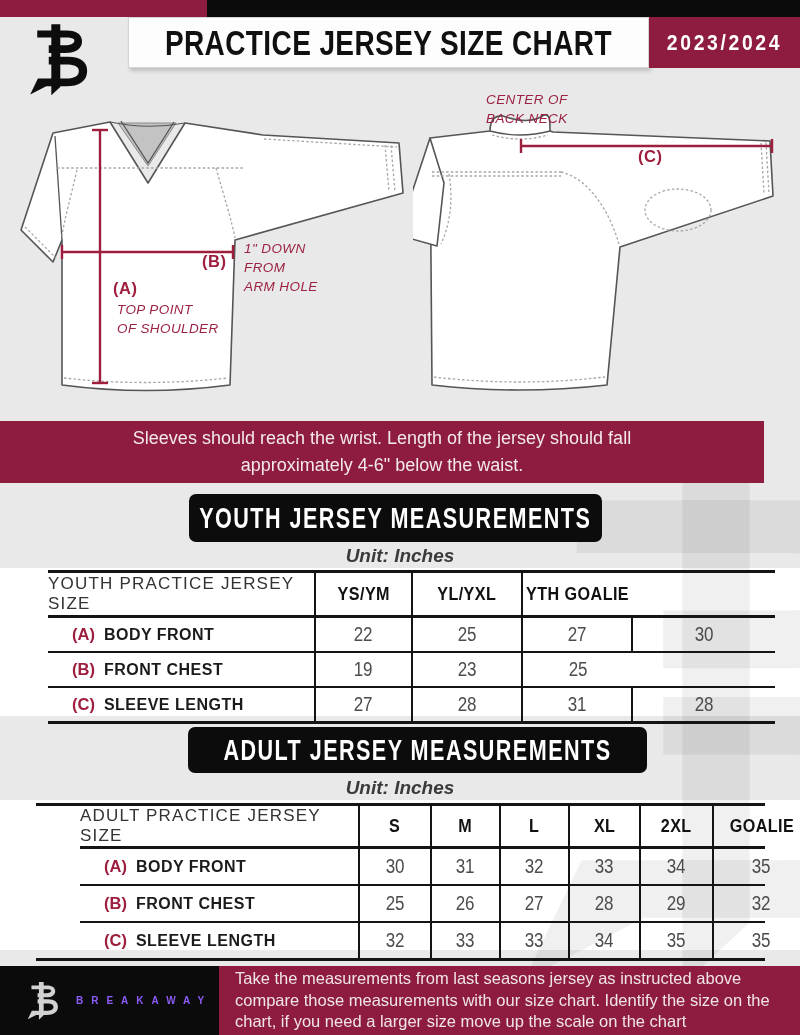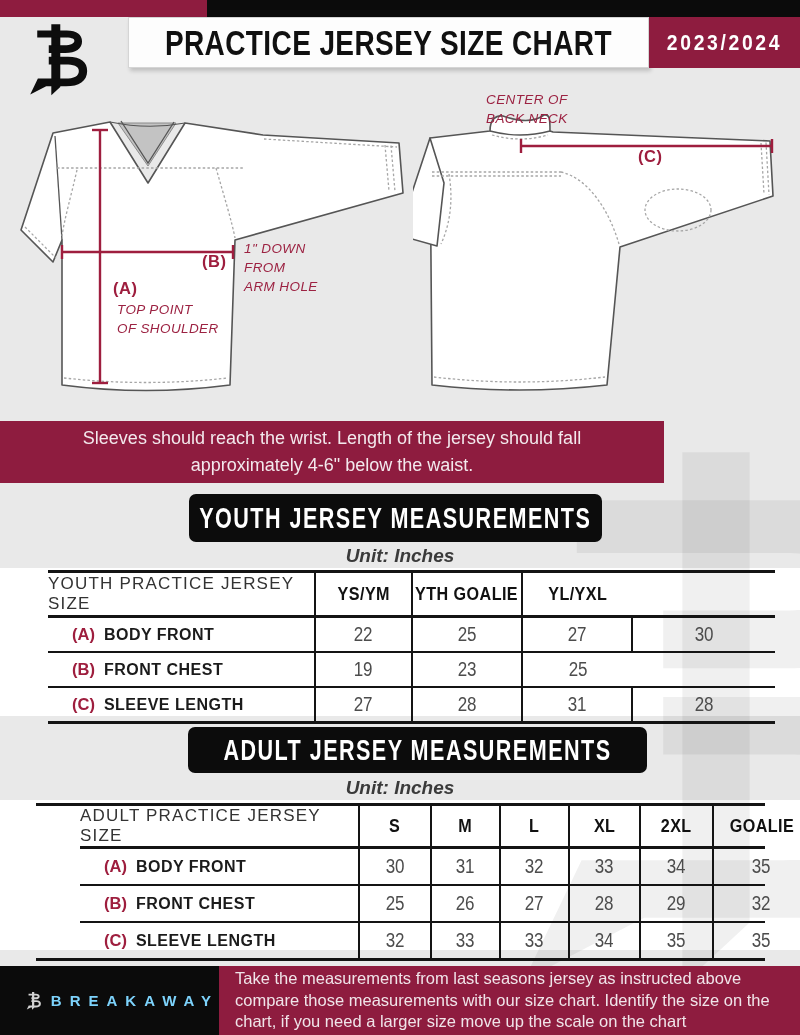--- a/index.html
+++ b/index.html
@@ -23,21 +23,21 @@
               display:flex;align-items:center;justify-content:center;z-index:2;}
   .season-box .cond{transform:scaleX(0.88);font-size:22px;font-weight:bold;color:#fff;letter-spacing:3px;}
 
   
   .dlabel{position:absolute;color:#9c2242;z-index:2;font-style:italic;font-size:13.5px;
           line-height:1.4;letter-spacing:0.4px;font-weight:500;}
   .dkey{position:absolute;color:#9e1e3e;z-index:2;font-weight:bold;font-size:16.5px;letter-spacing:0.5px;}
   .pre{white-space:pre-line;}
 
   
-  .notice{position:absolute;left:0;top:421px;width:664px;height:62px;background:#8e1c3f;z-index:2;
+  .notice{position:absolute;left:0;top:421px;width:764px;height:62px;background:#8e1c3f;z-index:2;
           display:flex;align-items:center;justify-content:center;}
   .notice div{max-width:565px;text-align:center;color:#f3e9ed;font-size:18px;line-height:1.5;}
 
   
   .heading-box{position:absolute;background:#0c0c0c;border-radius:7px;z-index:2;
                display:flex;align-items:center;justify-content:center;}
   .heading-box .cond{font-size:30px;font-weight:bold;color:#ffffff;letter-spacing:2px;}
   .unit{position:absolute;left:0;width:800px;text-align:center;z-index:2;
         font-size:19px;font-style:italic;font-weight:bold;color:#3a3a3a;}
 
@@ -58,21 +58,21 @@
   .val .cond{transform:scaleX(0.85);font-size:20px;color:#4c4c4c;}
   .rkey{color:#9e1e3e;font-weight:bold;font-size:16.5px;margin-right:9px;}
   .rlabel{font-size:16px;font-weight:600;color:#1b1b1b;letter-spacing:0.5px;}
 
   
   .footer-black{position:absolute;left:0;top:966px;width:219px;height:69px;background:#0b0b0b;z-index:2;
                 display:flex;align-items:center;}
   .footer-maroon{position:absolute;left:219px;top:966px;width:581px;height:69px;background:#8e1c3f;z-index:2;
                  display:flex;align-items:center;}
   .footer-maroon div{padding:0 25px 0 16px;color:#f0e4e9;font-size:16.5px;line-height:1.32;}
-  .brand-name{color:#7dd3fc;font-weight:bold;font-size:15px;letter-spacing:8px;margin-left:9px;}
+  .brand-name{color:#8b5cf6;font-weight:bold;font-size:10px;letter-spacing:8px;margin-left:16px;}
 </style>
 </head>
 <body>
 
 <div id="page">
 
   <div class="band" style="top:568px;height:148px;"></div>
   <div class="band" style="top:800px;height:150px;"></div>
 
   <svg class="watermark" style="left:500px;top:452px;" width="480" height="538" viewBox="0 0 100 112">
@@ -169,24 +169,24 @@
   </div>
   <div class="unit" style="top:545px;">Unit: Inches</div>
 
   <div class="table youth" style="left:48px;top:570px;width:727px;">
     <div class="t-row t-head">
       <div class="cell head-label">YOUTH PRACTICE JERSEY SIZE</div>
       <div class="cell col-head">
           <span class="cond">YS/YM</span>
         </div>
       <div class="cell col-head">
+          <span class="cond">YL/YXL</span>
+        </div>
+      <div class="cell col-head">
           <span class="cond">YTH GOALIE</span>
-        </div>
-      <div class="cell col-head">
-          <span class="cond">YL/YXL</span>
         </div>
     </div>
     <div class="t-row t-body">
       <div class="cell label-cell">
         <span class="rkey">(A)</span>
         <span class="rlabel">BODY FRONT</span>
       </div>
       <div class="cell val">
           <span class="cond">22</span>
         </div>

